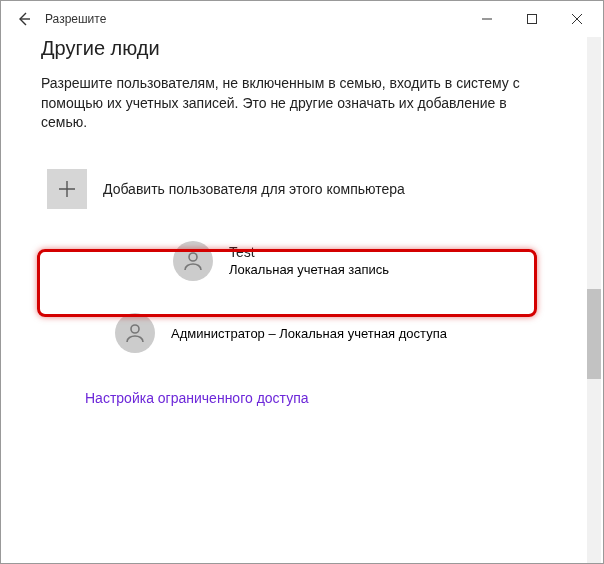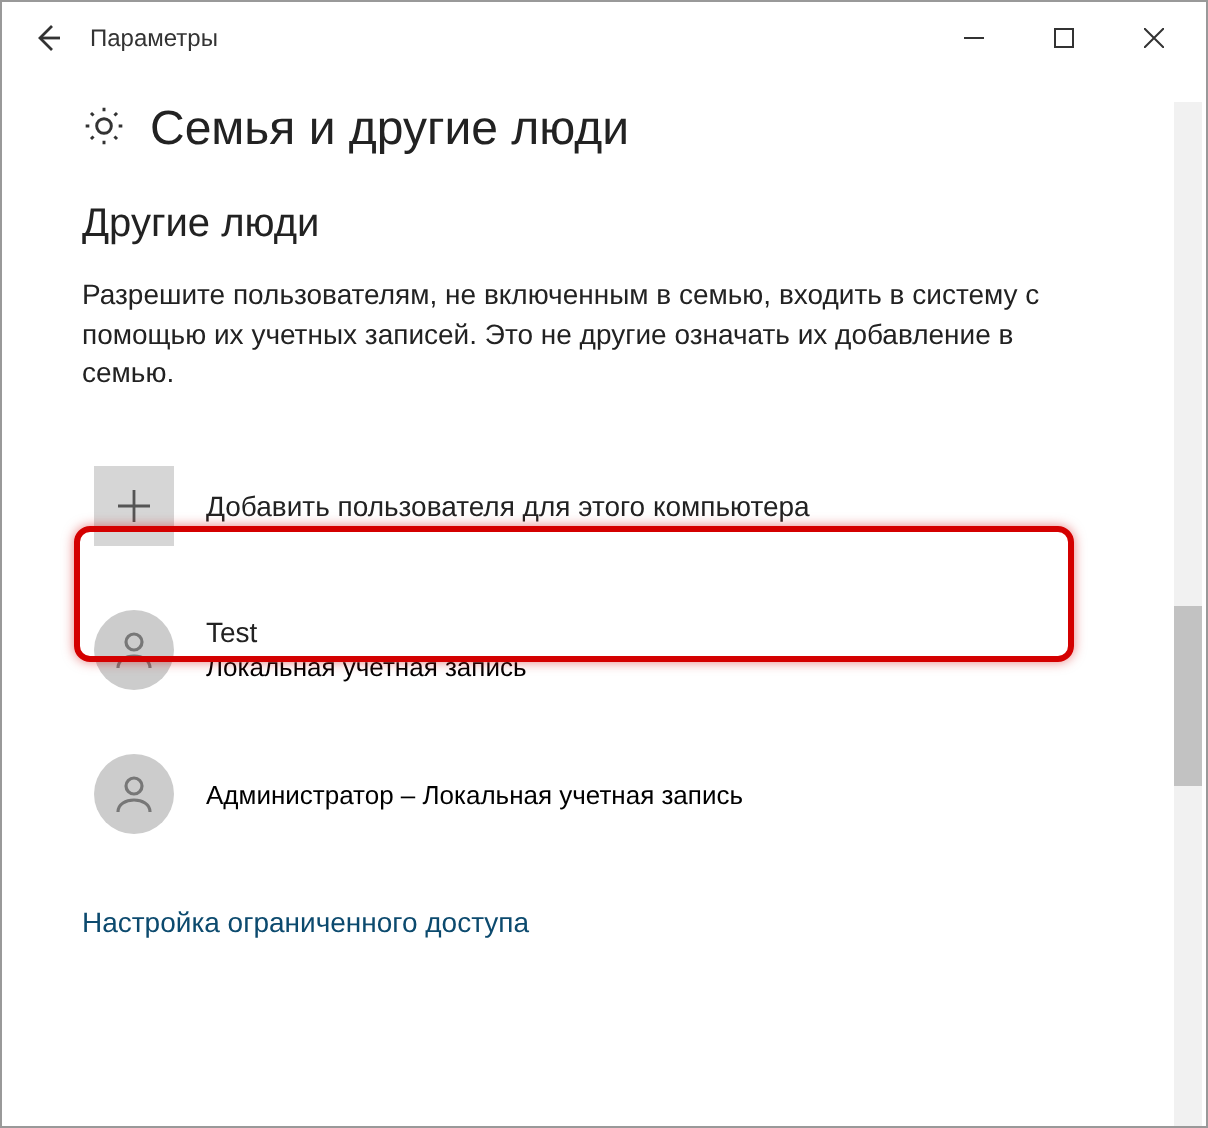--- a/index.html
+++ b/index.html
@@ -102,39 +102,41 @@
     font-size: 14px;
     color: #222;
   }
   .user-row {
     display: flex;
     align-items: center;
     padding: 8px 6px;
     max-width: 480px;
     margin-top: 16px;
     cursor: pointer;
+    justify-content: center;
   }
   .avatar {
     width: 40px; height: 40px;
     background: #ccc;
     border-radius: 50%;
     display: flex; align-items: center; justify-content: center;
     margin-right: 16px;
     flex-shrink: 0;
   }
   .user-info { display: flex; flex-direction: column; }
   .user-name { font-size: 14px; color: #222; }
   .user-sub  { font-size: 13px; color: #000000; margin-top: 2px; }
   .link-row {
     margin-top: 28px;
   }
   .link {
     font-size: 14px;
-    color: #0c4a6e;
+    color: #6d28d9;
     cursor: pointer;
+    margin-left: 44px;
   }
   .scrollbar-track {
     position: absolute;
     right: 2px;
     top: 0;
     bottom: 0;
     width: 14px;
     background: #f1f1f1;
   }
   .scrollbar-thumb {
@@ -149,21 +151,21 @@
 </head>
 <body>
 
 <div class="titlebar">
   <div class="back-btn">
     <svg width="16" height="16" viewBox="0 0 16 16">
         <path d="M10 2 L4 8 L10 14" stroke="#333" stroke-width="1.4" fill="none"></path>
         <path d="M4 8 L14 8" stroke="#333" stroke-width="1.4" fill="none"></path>
       </svg>
   </div>
-  <div class="titlebar-title">Параметры</div>
+  <div class="titlebar-title">Разрешите</div>
   <div class="win-controls">
     <div class="win-btn">
       <svg width="10" height="10" viewBox="0 0 10 10">
           <path d="M0 5 L10 5" stroke="#333" stroke-width="1"></path>
         </svg>
     </div>
     <div class="win-btn">
       <svg width="10" height="10" viewBox="0 0 10 10">
           <rect x="0.5" y="0.5" width="9" height="9" stroke="#333" stroke-width="1" fill="none"></rect>
         </svg>
@@ -171,29 +173,20 @@
     <div class="win-btn">
       <svg width="10" height="10" viewBox="0 0 10 10">
           <path d="M0 0 L10 10 M10 0 L0 10" stroke="#333" stroke-width="1"></path>
         </svg>
     </div>
   </div>
 </div>
 
 <div class="content">
 
-  <div class="page-header">
-    <span class="gear-icon">
-      <svg width="22" height="22" viewBox="0 0 24 24">
-          <path fill="none" stroke="#333" stroke-width="1.6" d="M12 8a4 4 0 1 0 0 8 4 4 0 0 0 0-8z"></path>
-          <path fill="none" stroke="#333" stroke-width="1.6" d="M12 2v2M12 20v2M4.9 4.9l1.4 1.4M17.7 17.7l1.4 1.4M2 12h2M20 12h2M4.9 19.1l1.4-1.4M17.7 6.3l1.4-1.4"></path>
-        </svg>
-    </span>
-    <h1 class="page-title">Семья и другие люди</h1>
-  </div>
 
   <h2 class="section-title">Другие люди</h2>
 
   <p class="section-desc">Разрешите пользователям, не включенным в семью, входить в систему с помощью их учетных записей. Это не другие означать их добавление в семью.</p>
 
   <div class="add-user-row">
     <div class="plus-tile">
       <svg width="18" height="18" viewBox="0 0 18 18">
           <path d="M9 1v16M1 9h16" stroke="#555" stroke-width="1.4"></path>
         </svg>
@@ -215,21 +208,21 @@
   </div>
 
   <div class="user-row">
     <div class="avatar">
       <svg width="24" height="24" viewBox="0 0 24 24">
           <circle cx="12" cy="8" r="4" fill="none" stroke="#777" stroke-width="1.6"></circle>
           <path d="M4 21c0-4 4-6 8-6s8 2 8 6" fill="none" stroke="#777" stroke-width="1.6"></path>
         </svg>
     </div>
     <div class="user-info">
-      <span class="user-sub">Администратор – Локальная учетная запись</span>
+      <span class="user-sub">Администратор – Локальная учетная доступа</span>
     </div>
   </div>
 
   <div class="link-row">
     <span class="link">Настройка ограниченного доступа</span>
   </div>
 
   <div class="scrollbar-track"></div>
   <div class="scrollbar-thumb"></div>
 

